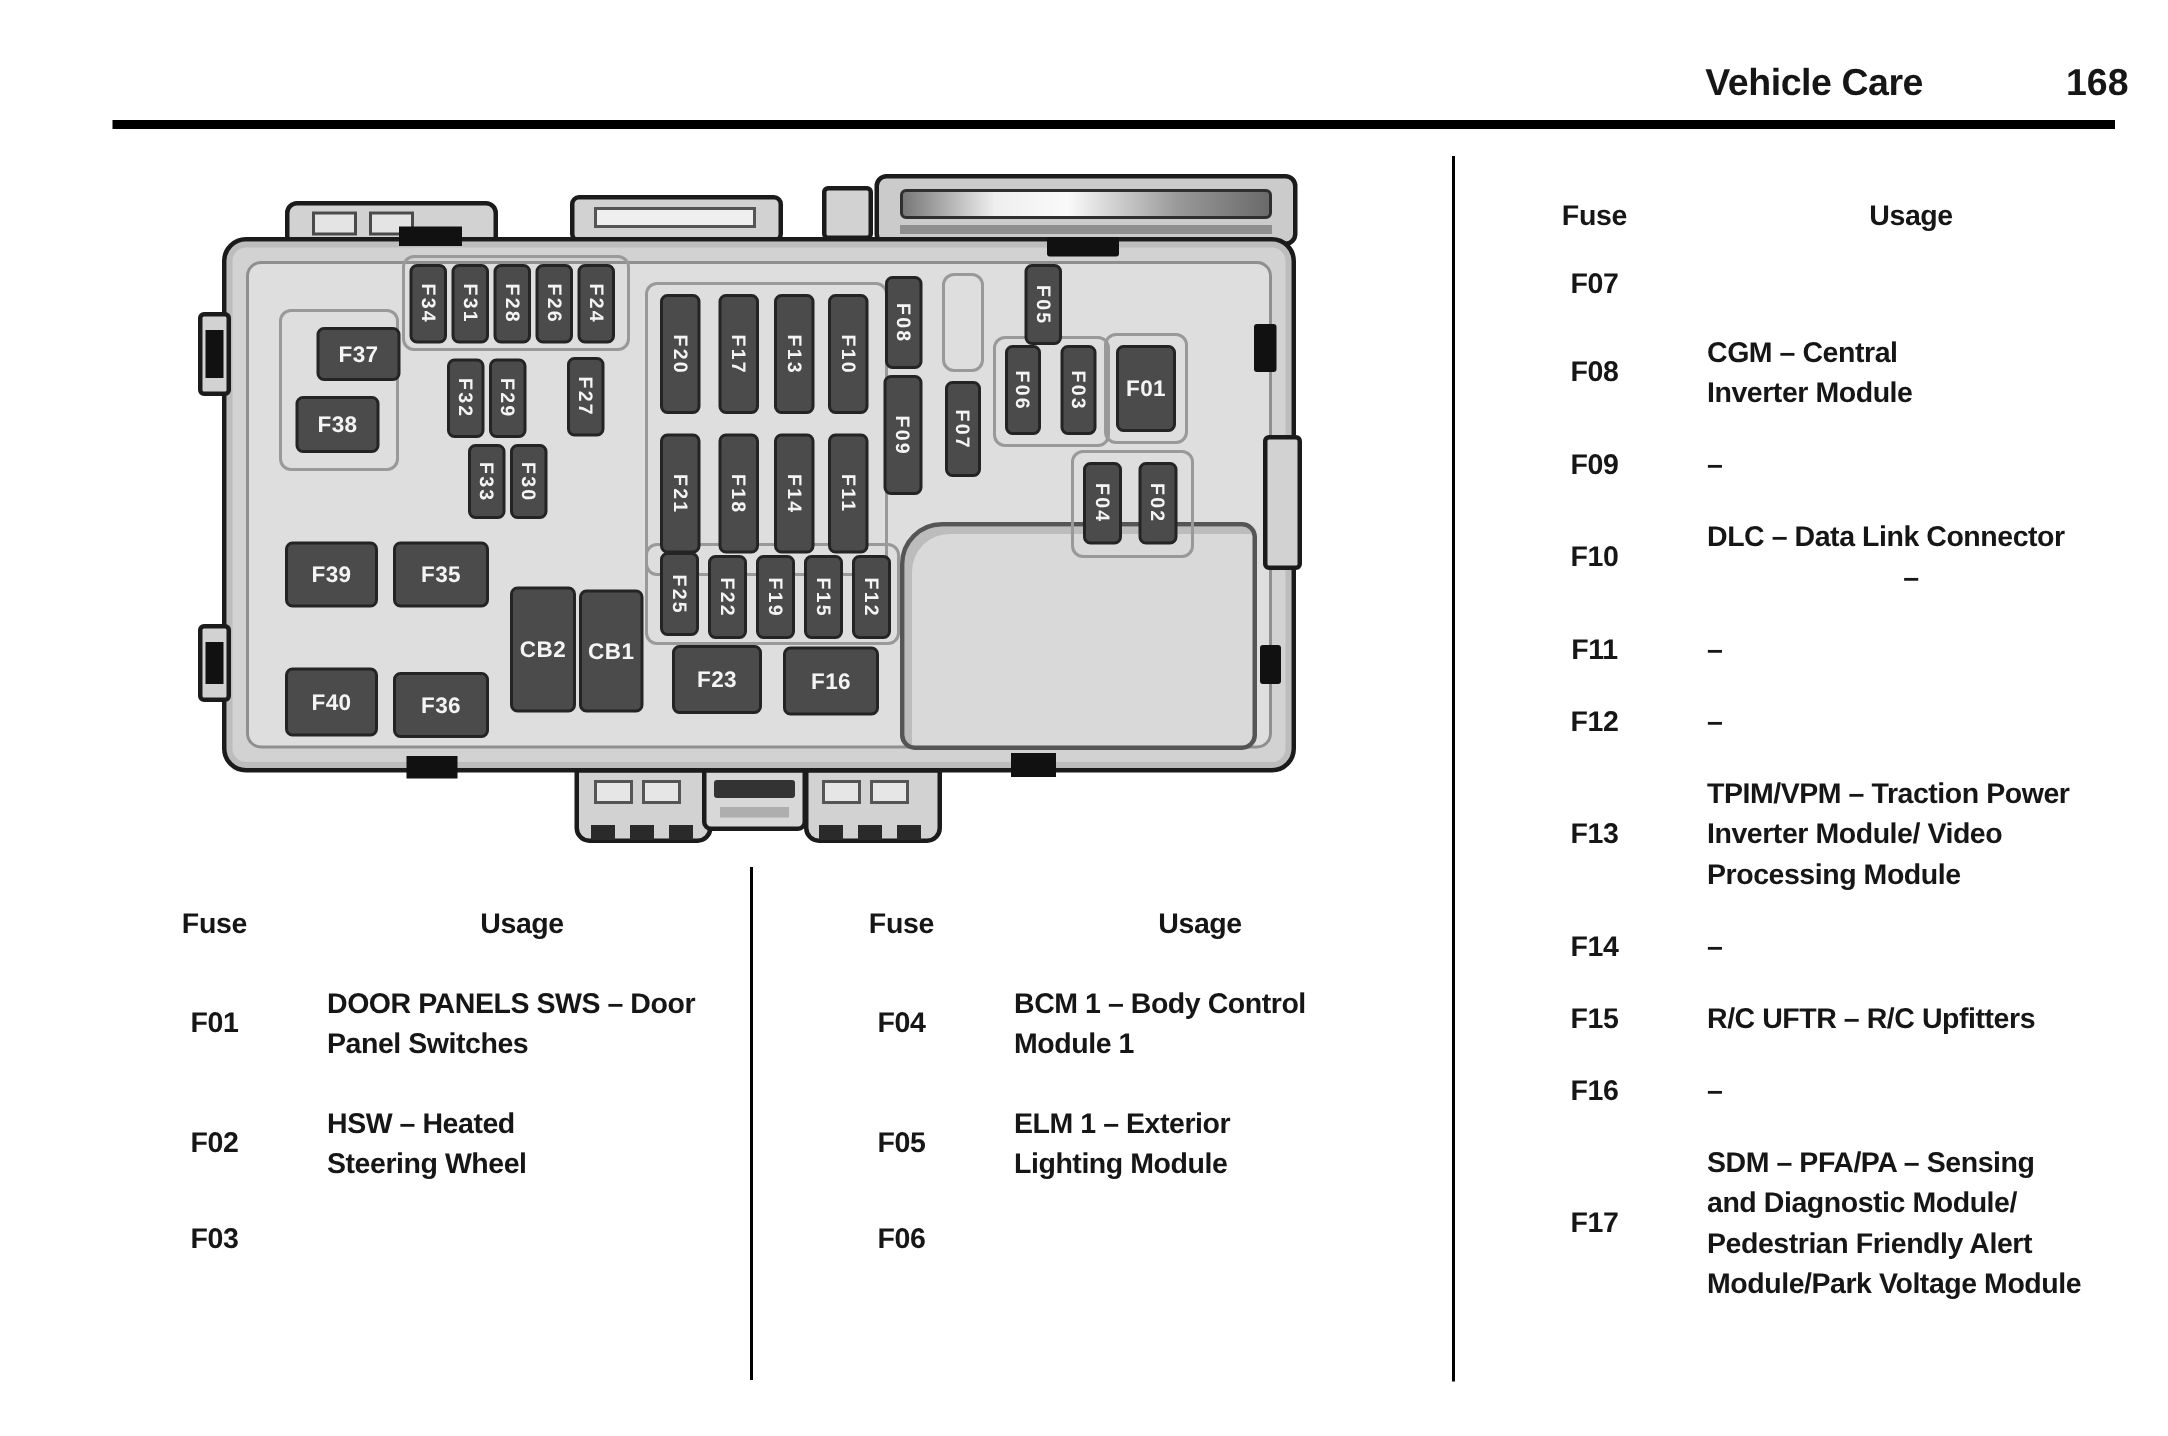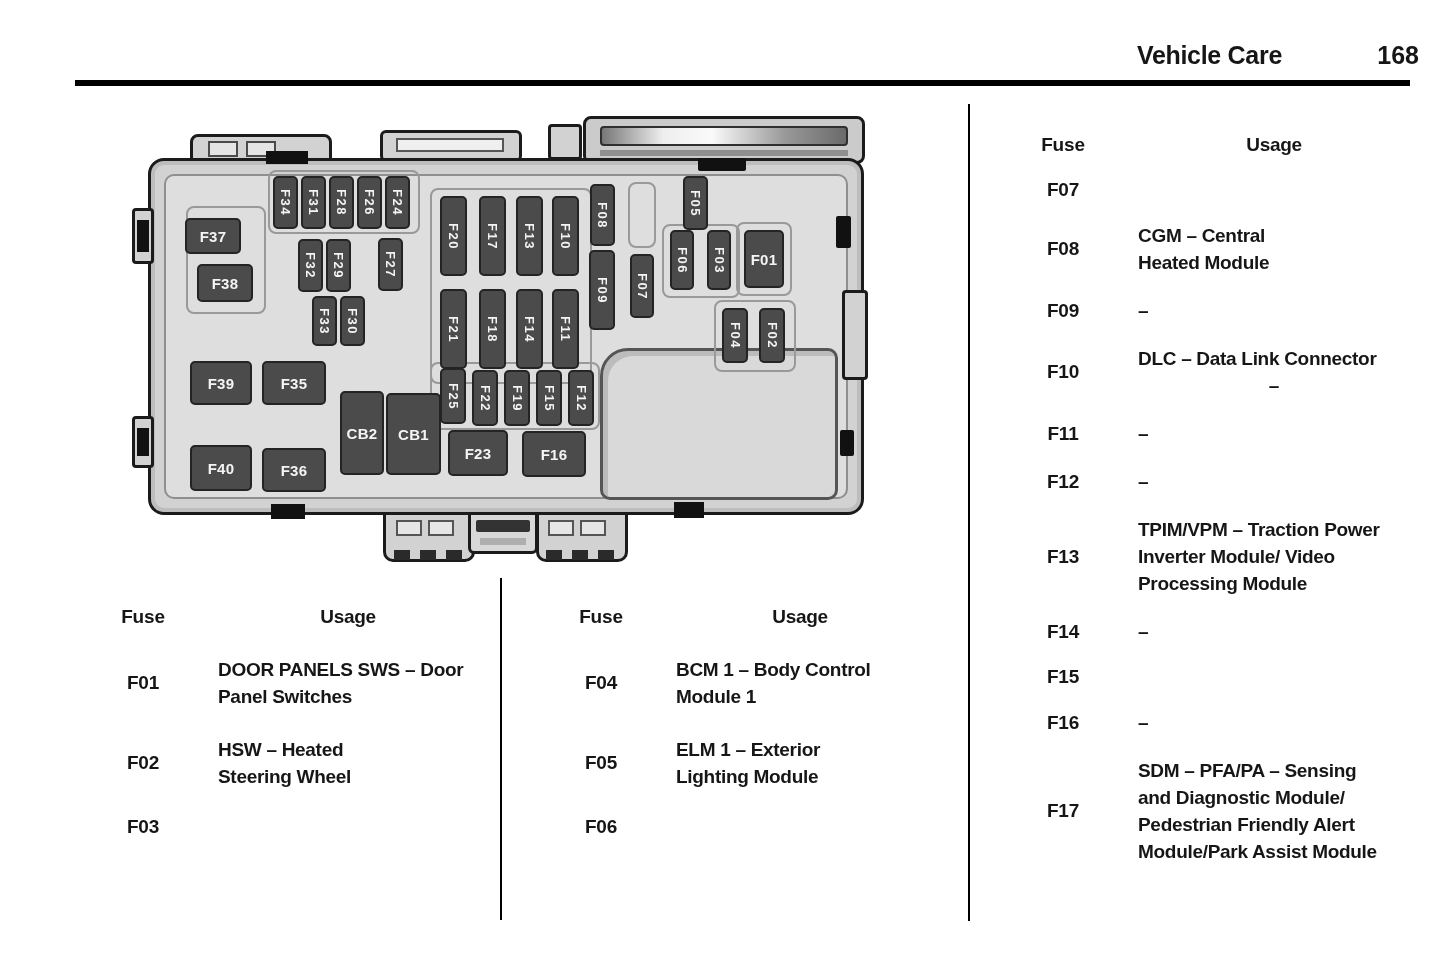--- a/index.html
+++ b/index.html
@@ -138,28 +138,28 @@
     <div class="fb fb-group" id="g1"></div>
     <div class="fb fb-group" id="g2"></div>
     <div class="fb fb-group" id="g3"></div>
     <div class="fb fb-group" id="g4"></div>
     <div class="fb fb-group" id="g5"></div>
     <div class="fb fb-group" id="g6"></div>
     <div class="fb fb-group" id="g7"></div>
     <div class="fb fb-group" id="g8"></div>
 
     <div id="fuse-layer">
-        <div class="fuse fuse-h" style="left: 57px; top: 118px; width: 56px; height: 36px;">F37</div>
+        <div class="fuse fuse-h" style="left: 83px; top: 118px; width: 56px; height: 36px;">F37</div>
         <div class="fuse fuse-h" style="left: 69px; top: 164px; width: 56px; height: 38px;">F38</div>
         <div class="fuse fuse-h" style="left: 62px; top: 261px; width: 62px; height: 44px;">F39</div>
         <div class="fuse fuse-h" style="left: 134px; top: 261px; width: 64px; height: 44px;">F35</div>
         <div class="fuse fuse-h" style="left: 62px; top: 345px; width: 62px; height: 46px;">F40</div>
         <div class="fuse fuse-h" style="left: 134px; top: 348px; width: 64px; height: 44px;">F36</div>
         <div class="fuse fuse-h" style="left: 212px; top: 291px; width: 44px; height: 84px;">CB2</div>
-        <div class="fuse fuse-h" style="left: 258px; top: 293px; width: 55px; height: 82px;">CB1</div>
+        <div class="fuse fuse-h" style="left: 258px; top: 293px; width: 43px; height: 82px;">CB1</div>
         <div class="fuse fuse-h" style="left: 320px; top: 330px; width: 60px; height: 46px;">F23</div>
         <div class="fuse fuse-h" style="left: 394px; top: 331px; width: 64px; height: 46px;">F16</div>
         <div class="fuse fuse-h" style="left: 616px; top: 130px; width: 40px; height: 58px;">F01</div>
         <div class="fuse fuse-v" style="left: 145px; top: 76px; width: 25px; height: 53px;">F34</div>
         <div class="fuse fuse-v" style="left: 173px; top: 76px; width: 25px; height: 53px;">F31</div>
         <div class="fuse fuse-v" style="left: 201px; top: 76px; width: 25px; height: 53px;">F28</div>
         <div class="fuse fuse-v" style="left: 229px; top: 76px; width: 25px; height: 53px;">F26</div>
         <div class="fuse fuse-v" style="left: 257px; top: 76px; width: 25px; height: 53px;">F24</div>
         <div class="fuse fuse-v" style="left: 170px; top: 139px; width: 25px; height: 53px;">F32</div>
         <div class="fuse fuse-v" style="left: 198px; top: 139px; width: 25px; height: 53px;">F29</div>
@@ -232,21 +232,21 @@
       <div class="trow thead">
         <div class="tcell-fuse">Fuse</div>
         <div class="tcell-usage">Usage</div>
       </div>
       <div class="trow tbody-row">
         <div class="tcell-fuse">F07</div>
       </div>
       <div class="trow tbody-row">
         <div class="tcell-fuse">F08</div>
         <div class="tcell-usage">CGM – Central
-Heated Module</div>
+Inverter Module</div>
       </div>
       <div class="trow tbody-row">
         <div class="tcell-fuse">F09</div>
         <div class="tcell-usage">–</div>
       </div>
       <div class="trow tbody-row">
         <div class="tcell-fuse">F10</div>
         <div class="tcell-usage">DLC – Data Link Connector<div class="usage-center">–</div></div>
       </div>
       <div class="trow tbody-row">
@@ -262,27 +262,28 @@
         <div class="tcell-usage">TPIM/VPM – Traction Power
 Inverter Module/ Video
 Processing Module</div>
       </div>
       <div class="trow tbody-row">
         <div class="tcell-fuse">F14</div>
         <div class="tcell-usage">–</div>
       </div>
       <div class="trow tbody-row">
         <div class="tcell-fuse">F15</div>
+        <div class="tcell-usage">R/C UFTR – R/C Upfitters</div>
       </div>
       <div class="trow tbody-row">
         <div class="tcell-fuse">F16</div>
         <div class="tcell-usage">–</div>
       </div>
       <div class="trow tbody-row">
         <div class="tcell-fuse">F17</div>
         <div class="tcell-usage">SDM – PFA/PA – Sensing
 and Diagnostic Module/
 Pedestrian Friendly Alert
-Module/Park Assist Module</div>
+Module/Park Voltage Module</div>
       </div>
     </section>
 
 </div>
 
 </body></html>

